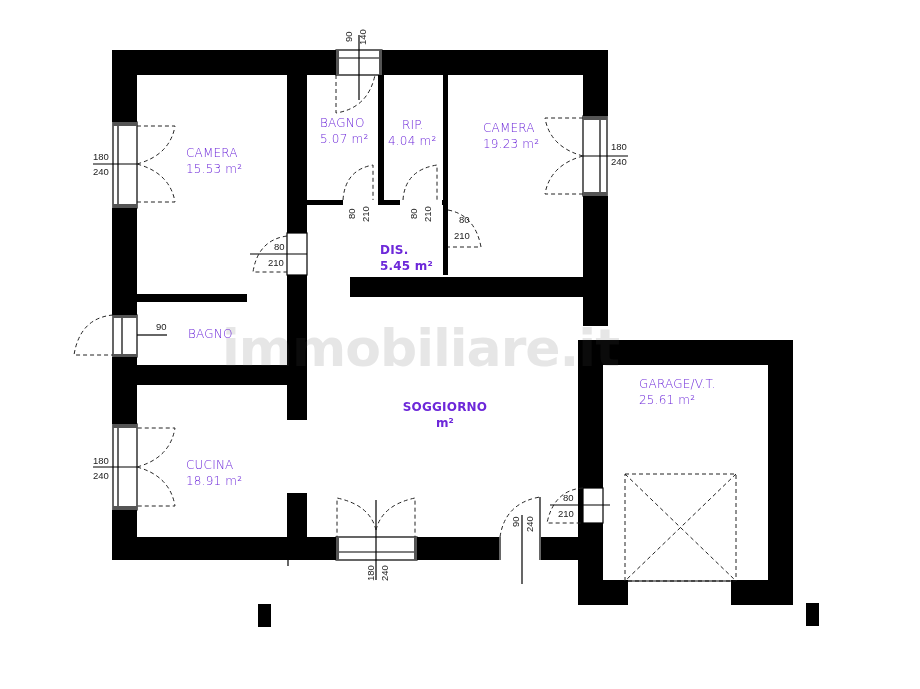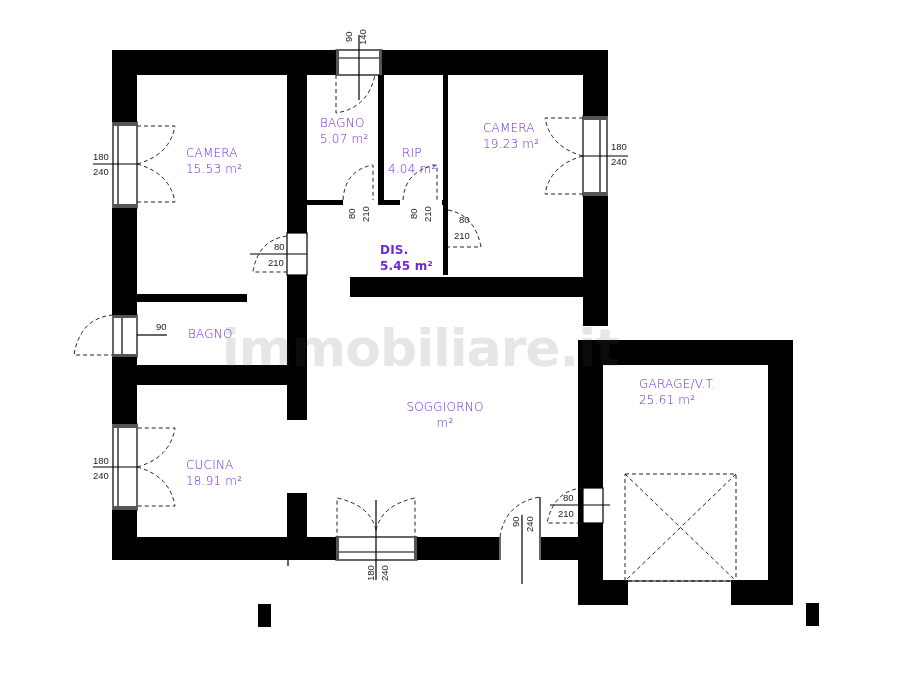--- a/index.html
+++ b/index.html
@@ -152,36 +152,36 @@
 <div class="watermark">immobiliare.it</div>
 
 <div class="room-label" style="left:186px;top:145px;">
   <div>CAMERA</div>
   <div>15.53 m²</div>
 </div>
 <div class="room-label" style="left:320px;top:115px;">
   <div>BAGNO</div>
   <div>5.07 m²</div>
 </div>
-<div class="room-label" style="left:388px;top:117px;text-align:center;margin-top:28px;">
+<div class="room-label" style="left:388px;top:117px;text-align:center;">
   <div style="padding-left:14px;text-align:left;">RIP.</div>
   <div>4.04 m²</div>
 </div>
 <div class="room-label" style="left:483px;top:120px;">
   <div>CAMERA</div>
   <div>19.23 m²</div>
 </div>
 <div class="room-label" style="left:380px;top:242px;font-weight:bold;">
   <div>DIS.</div>
   <div>5.45 m²</div>
 </div>
 <div class="room-label" style="left:188px;top:326px;">
   <div>BAGNO</div>
 </div>
-<div class="room-label" style="left:402px;top:399px;text-align:center;width:86px;">
+<div class="room-label" style="left:402px;top:399px;text-align:center;width:86px;font-weight:bold;">
   <div>SOGGIORNO</div>
   <div>m²</div>
 </div>
 <div class="room-label" style="left:186px;top:457px;">
   <div>CUCINA</div>
   <div>18.91 m²</div>
 </div>
 <div class="room-label" style="left:631px;top:376px;margin-left:8px;">
   <div>GARAGE/V.T.</div>
   <div>25.61 m²</div>

